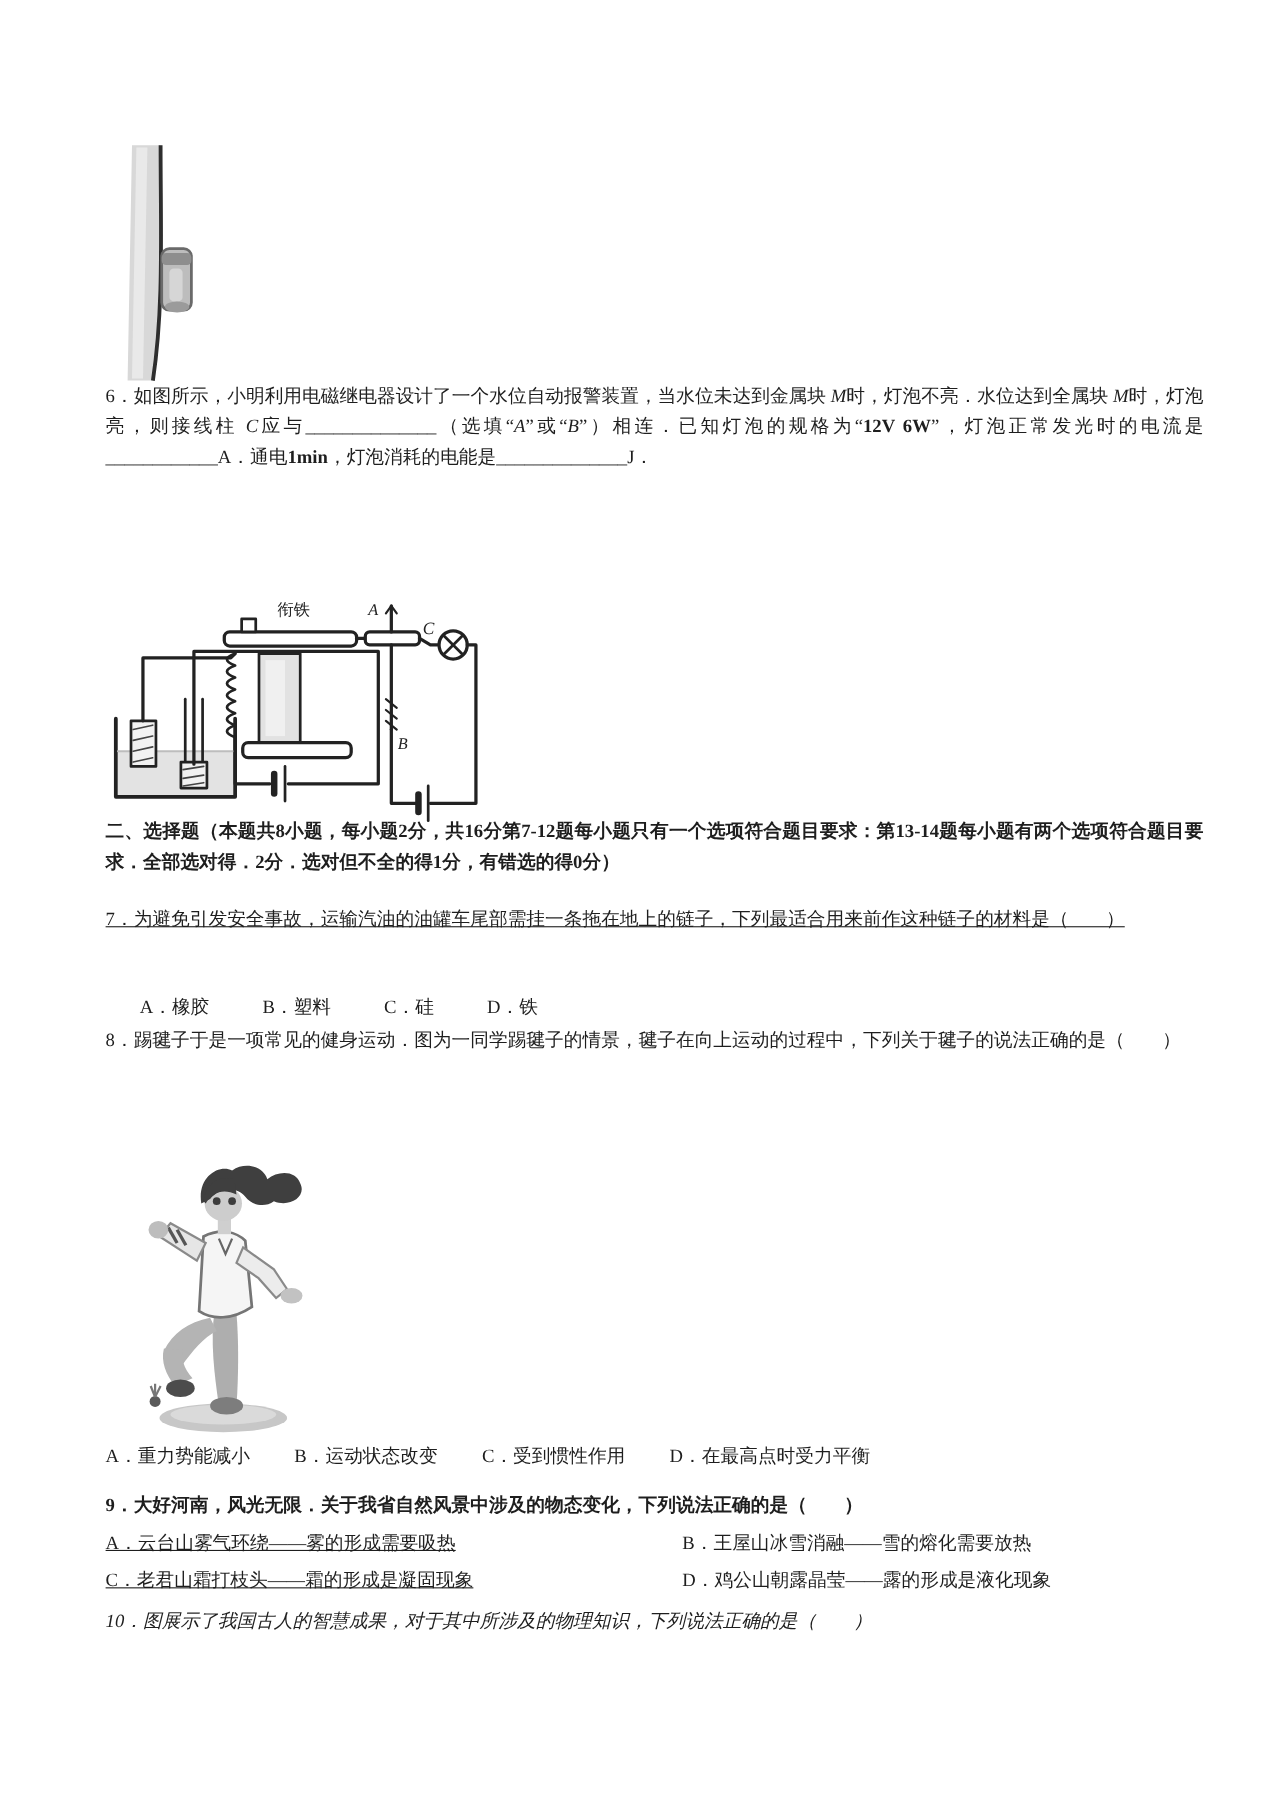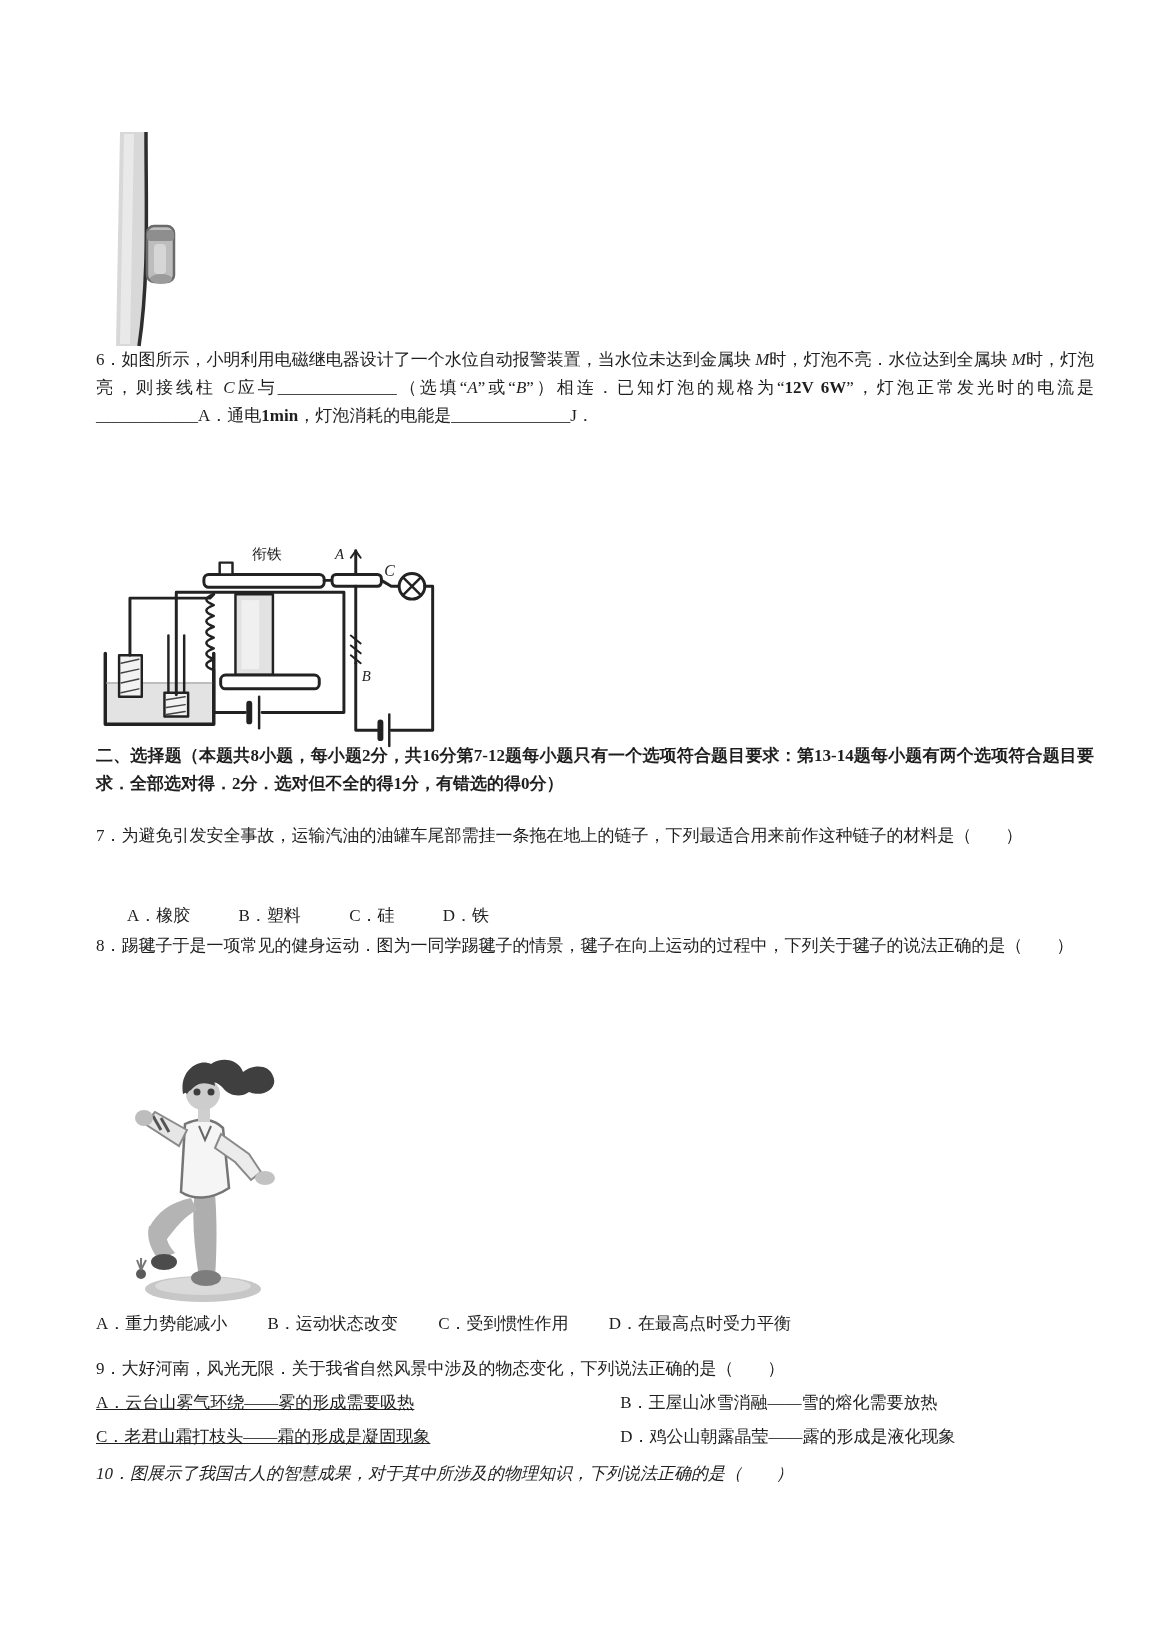--- a/index.html
+++ b/index.html
@@ -111,21 +111,21 @@
     <g>
       <line x1="296" y1="180" x2="296" y2="212" stroke="#222" stroke-width="2.5"></line>
       <line x1="287" y1="188" x2="287" y2="204" stroke="#222" stroke-width="6"></line>
     </g>
     <path d="M285,196 L262,196 L262,128" fill="none" stroke="#222" stroke-width="3"></path>
   </svg>
 </div>
 
 <div class="tblock bold" style="top:742px;">二、选择题（本题共8小题，每小题2分，共16分第7-12题每小题只有一个选项符合题目要求：第13-14题每小题有两个选项符合题目要求．全部选对得．2分．选对但不全的得1分，有错选的得0分）</div>
 
-<div class="tblock" style="top:822px;">7．为避免引发安全事故，运输汽油的油罐车尾部需挂一条拖在地上的链子，下列最适合用来前作这种链子的材料是（　　）</div>
+<div class="tblock" style="top:822px;text-decoration:underline;">7．为避免引发安全事故，运输汽油的油罐车尾部需挂一条拖在地上的链子，下列最适合用来前作这种链子的材料是（　　）</div>
 <div class="tblock" style="top:902px;margin-left:31px;">
   <span class="opt">A．橡胶</span>
   <span class="opt">B．塑料</span>
   <span class="opt">C．硅</span>
   <span class="opt">D．铁</span>
 </div>
 
 <div class="tblock" style="top:932px;">8．踢毽子于是一项常见的健身运动．图为一同学踢毽子的情景，毽子在向上运动的过程中，下列关于毽子的说法正确的是（　　）</div>
 
 <div class="figwrap" style="left:103px;top:1006px;">
@@ -169,21 +169,21 @@
   </svg>
 </div>
 
 <div class="tblock" style="top:1310px;">
   <span class="opt8">A．重力势能减小</span>
   <span class="opt8">B．运动状态改变</span>
   <span class="opt8">C．受到惯性作用</span>
   <span class="opt8">D．在最高点时受力平衡</span>
 </div>
 
-<div class="tblock" style="top:1355px;">9．大好河南，风光无限．关于我省自然风景中涉及的物态变化，下列说法正确的是（　　）</div>
+<div class="tblock" style="top:1355px;font-weight:bold;">9．大好河南，风光无限．关于我省自然风景中涉及的物态变化，下列说法正确的是（　　）</div>
 <div class="tblock" style="top:1389px;">
   <span class="half">A．云台山雾气环绕——雾的形成需要吸热</span>
   <span>B．王屋山冰雪消融——雪的熔化需要放热</span>
 </div>
 <div class="tblock" style="top:1423px;">
   <span class="half">C．老君山霜打枝头——霜的形成是凝固现象</span>
   <span>D．鸡公山朝露晶莹——露的形成是液化现象</span>
 </div>
 
 <div class="tblock" style="top:1460px;font-style:italic;">10．图展示了我国古人的智慧成果，对于其中所涉及的物理知识，下列说法正确的是（　　）</div>

